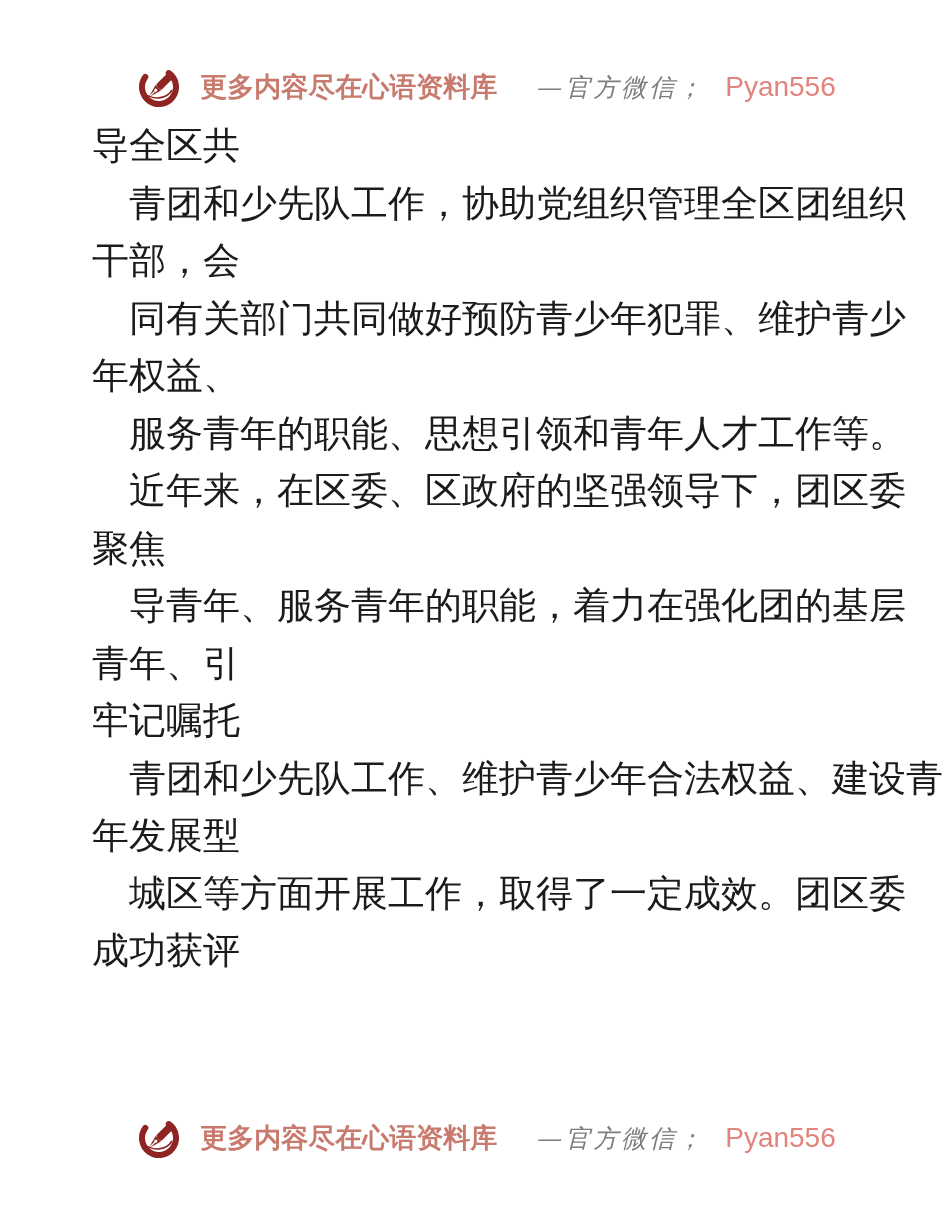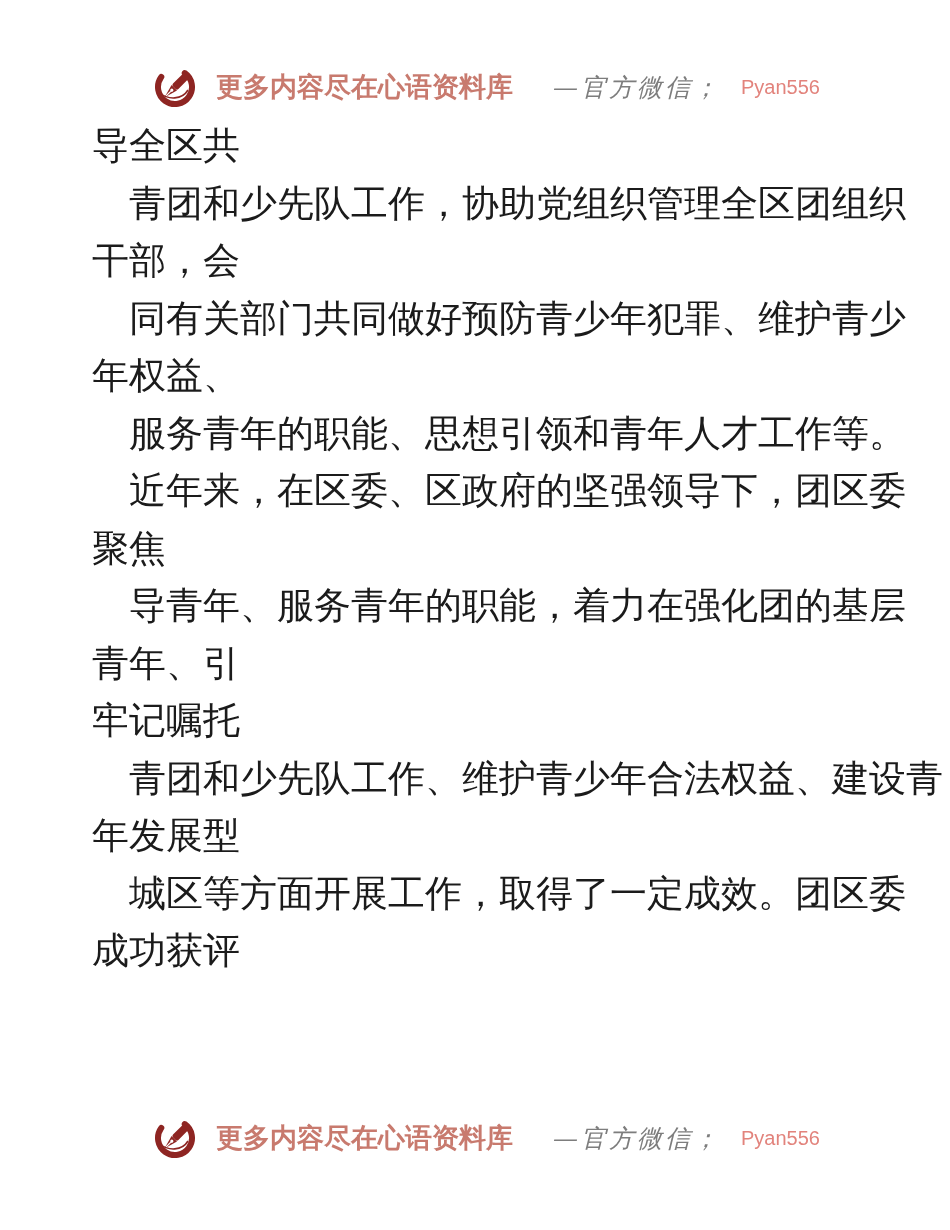--- a/index.html
+++ b/index.html
@@ -34,21 +34,21 @@
   .wm-label {
     color: var(--label, #7d7d7d);
     font-size: 25px;
     font-style: italic;
     letter-spacing: 3px;
     font-family: "DejaVu Serif", serif;
     margin-left: 20px;
   }
   .wm-id {
     color: var(--wid, #e2837c);
-    font-size: 20px;
+    font-size: 28px;
     font-family: "Liberation Sans", "DejaVu Sans", sans-serif;
   }
   .doc-body {
     position: absolute;
     top: 117px;
     left: 92px;
     width: 790px;
   }
   .line {
     font-size: 37px;

